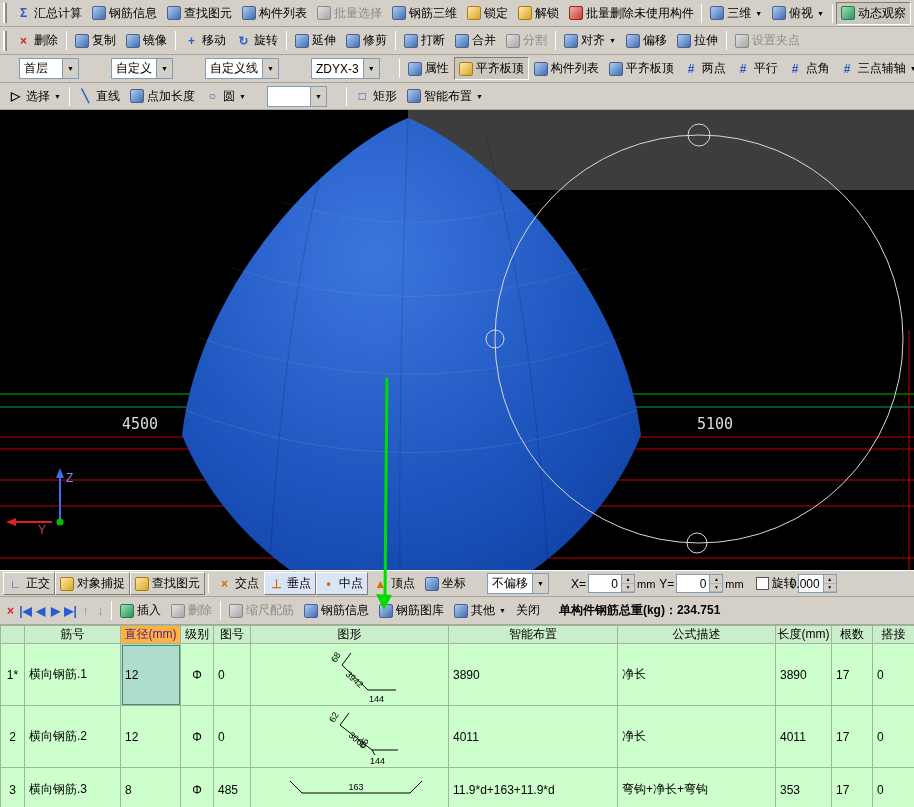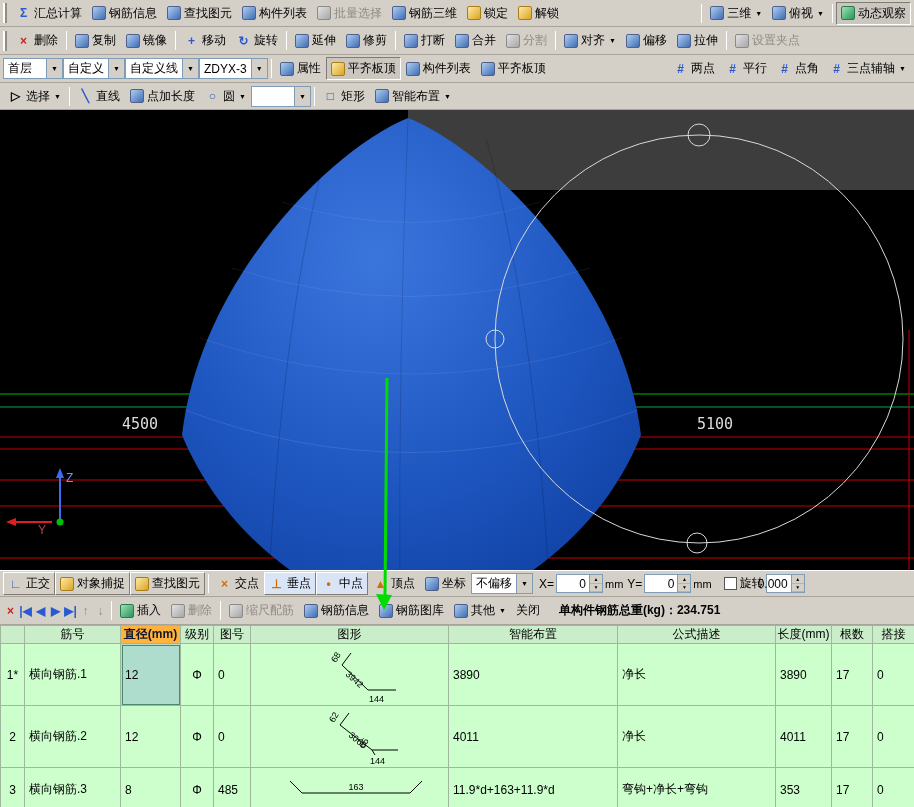--- a/index.html
+++ b/index.html
@@ -25,35 +25,35 @@
   .cg{background:linear-gradient(135deg,#9fe2b4,#27945c);border-color:#2a7a50}
   .cy{background:linear-gradient(135deg,#ffe9a8,#d9a520);border-color:#a87c18}
   .cr{background:linear-gradient(135deg,#f2b0a8,#c43c30);border-color:#8a2a20}
   .cgr{background:linear-gradient(135deg,#e2e2e2,#a6a6a6);border-color:#8a8a8a}
   .glyph{width:15px;height:15px;display:inline-flex;align-items:center;justify-content:center;font-size:12px;font-weight:bold;flex:0 0 auto}
   .g-blue{color:#2a5ad0}.g-red{color:#c22}.g-orange{color:#d07000}.g-gray{color:#8e8a82}
   .dd{font-size:7px;margin-left:1px;flex:0 0 auto}
   .pressed{border:1px solid;border-color:#807c74 #fff #fff #807c74;background:#cbc7bf}
   .raised{border:1px solid;border-color:#fff #807c74 #807c74 #fff}
   .lit{background:#d9e4f7}
-  .combo{display:inline-flex;height:21px;border:1px solid #7f9db9;background:#fff;align-items:center;margin:0 0;flex:0 0 auto}
+  .combo{display:inline-flex;height:21px;border:1px solid #7f9db9;background:#fff;align-items:center;margin:0 16px;flex:0 0 auto}
   .combo-text{padding:0 4px;min-width:42px}
   .combo-btn{width:16px;align-self:stretch;background:#d4d0c8;border-left:1px solid #7f9db9;display:flex;align-items:center;justify-content:center;font-size:7px}
   .mla{margin-left:auto}
   .numwrap{display:inline-flex;align-items:center;margin:0 2px;flex:0 0 auto}
   .numbox{display:inline-flex;align-items:center;justify-content:flex-end;width:34px;height:19px;border:1px solid #7f9db9;background:#fff;padding-right:3px}
   .numbox.wide{width:26px}
   .spin{display:inline-flex;flex-direction:column;width:13px;height:19px;border:1px solid #7f9db9;border-left:none}
   .sp{flex:1;display:flex;align-items:center;justify-content:center;font-size:5px;background:#d4d0c8;border-bottom:1px solid #b8b4ac}
   .checkbox{width:13px;height:13px;border:1px solid #555;background:#fff;display:inline-block;margin:0 3px 0 8px;flex:0 0 auto}
   .unit{font-size:11px;margin-right:4px}
   table{border-collapse:collapse;table-layout:fixed;width:914px}
   th,td{border:1px solid #9db89d;overflow:hidden;font-size:12px}
   th{background:#c9eec9;font-weight:normal;height:14px}
-  th.th-dia{background:#ffb23e;color:#0f172a;font-weight:bold}
+  th.th-dia{background:#ffb23e;color:#4c1d95;font-weight:normal}
   td{background:#ccffcc;padding:2px 4px;vertical-align:middle}
   td.rownum{text-align:center;padding:2px 1px}
   td.c{text-align:center}
   td.l{text-align:left}
   td.sel{background:#aedccd;outline:1px solid #4a8a72;outline-offset:-2px}
   td.figcell{padding:0;text-align:center}
   tr.r-tall{height:62px}
   tr.r-short{height:44px}
   .overlay{position:absolute;top:0;left:0;width:914px;height:807px;pointer-events:none;z-index:50}
   svg{display:block}
@@ -90,20 +90,24 @@
         <span class="chip cb"></span>
         <span class="lbl">钢筋三维</span>
       </span>
     <span class="tbtn">
         <span class="chip cy"></span>
         <span class="lbl">锁定</span>
       </span>
     <span class="tbtn">
         <span class="chip cy"></span>
         <span class="lbl">解锁</span>
+      </span>
+    <span class="tbtn">
+        <span class="chip cr"></span>
+        <span class="lbl">批量删除未使用构件</span>
       </span>
     <span class="sep mla"></span>
     <span class="tbtn">
         <span class="chip cb"></span>
         <span class="lbl">三维</span>
         <span class="dd">▼</span>
       </span>
     <span class="tbtn">
         <span class="chip cb"></span>
         <span class="lbl">俯视</span>

